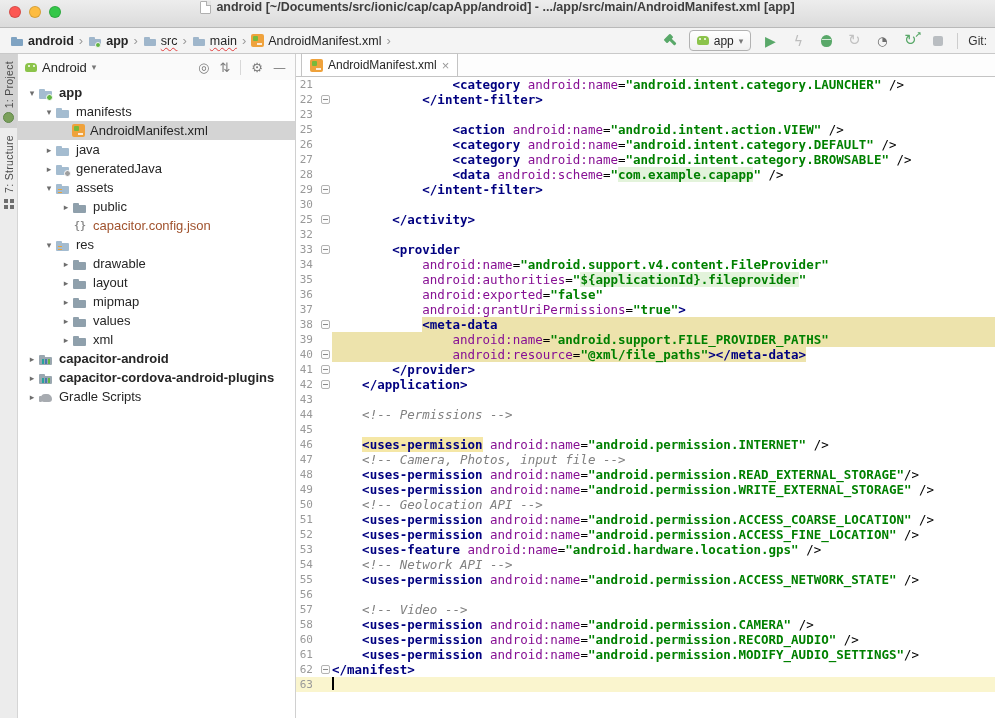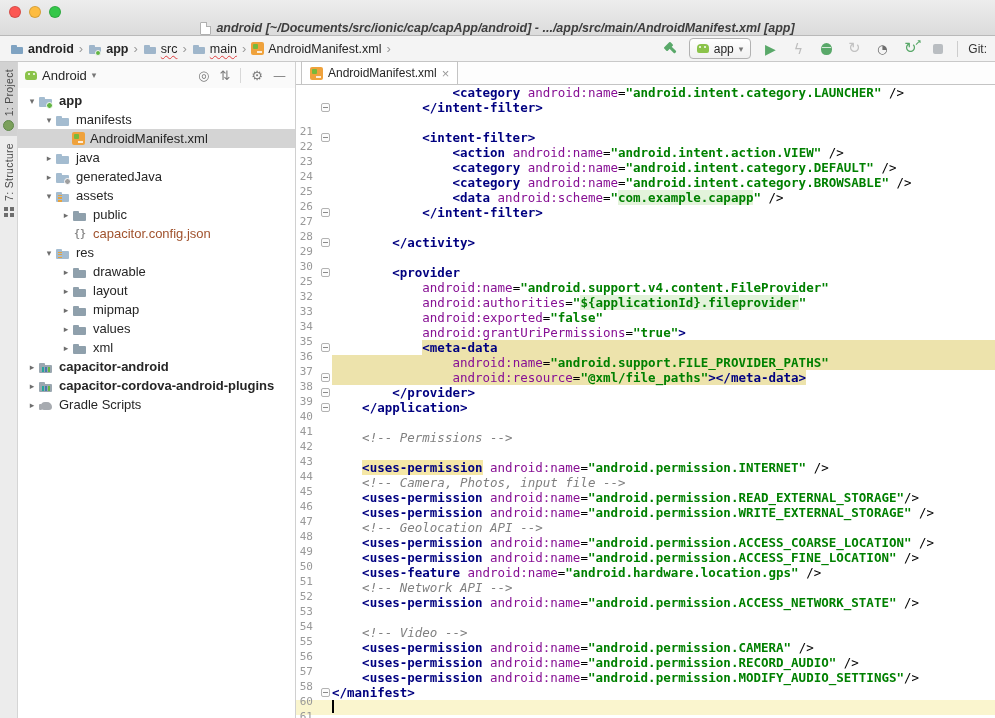--- a/index.html
+++ b/index.html
@@ -1,20 +1,20 @@
 <!DOCTYPE html>
 <html><head>
 <meta charset="utf-8">
 <style>
   * { margin:0; padding:0; box-sizing:border-box; }
   html,body { width:995px; height:718px; overflow:hidden; font-family:"Liberation Sans",sans-serif; background:#FFF; }
   .window { width:995px; height:718px; display:flex; flex-direction:column; position:relative; }
 
   
-  .titlebar { height:36px; flex:none; background:linear-gradient(#EDEDED,#DBDBDB); border-bottom:1px solid #B9B9B9; display:flex; align-items:flex-end; position:relative;font-style:italic; }
+  .titlebar { height:28px; flex:none; background:linear-gradient(#EDEDED,#DBDBDB); border-bottom:1px solid #B9B9B9; display:flex; align-items:flex-start; position:relative; }
   .traffic { position:absolute; left:9px; top:6px; display:flex; gap:8px; }
   .tl { width:12px; height:12px; border-radius:50%; border:0.5px solid rgba(0,0,0,.15); }
   .title-wrap { margin:0 auto; display:flex; align-items:center; gap:5px; }
   .doc { width:11px; height:13px; background:#FFF; border:1px solid #B0B0B0; border-radius:1px; position:relative; }
   .doc::after { content:""; position:absolute; right:-1px; top:-1px; width:4px; height:4px; background:#E4E4E4; border-left:1px solid #B0B0B0; border-bottom:1px solid #B0B0B0; }
   .wtitle { font-size:12.5px; font-weight:bold; color:#3E3E3E; }
 
   
   .navbar { height:26px; flex:none; background:#F4F4F4; border-bottom:1px solid #C9C9C9; display:flex; align-items:center; padding:0 4px 0 8px; }
   .crumbs { display:flex; align-items:center; gap:2px; }
@@ -103,21 +103,21 @@
   .tabbar { height:23px; flex:none; background:#FDFDFD; border-bottom:1px solid #C4C4C4; display:flex; align-items:flex-end; padding-left:5px; }
   .tab { height:23px; display:flex; align-items:center; gap:5px; padding:0 8px; background:#FFF; border:1px solid #C4C4C4; border-bottom:none; }
   .tab .lbl { font-size:12px; color:#262626; }
   .tab .close { color:#9A9A9A; font-size:13px; line-height:1; }
 
   .code-area { flex:1; background:#FFF; overflow:hidden;
     --c-tag:#000080; --c-attr:#871094; --c-val:#008000; --c-com:#808080;
     --sel:#EDE3AC; --caret-row:#FAF5CE; --vh:#E3F3DB; --th:#F5E7A6; }
   .crow { display:flex; height:15px; line-height:15px; }
   .crow.caret-row { background:var(--caret-row); }
-  .num { width:22px; flex:none; text-align:right; padding-right:5px; color:#999999; font:11px/15px "DejaVu Sans Mono",monospace;margin-top:39px; }
+  .num { width:22px; flex:none; text-align:right; padding-right:5px; color:#999999; font:11px/15px "DejaVu Sans Mono",monospace; }
   .foldc { width:14px; flex:none; display:flex; align-items:center; justify-content:center; }
   .fbox { width:9px; height:9px; border:1px solid #B3B3B3; border-radius:2px; background:#FCFCFC; position:relative; }
   .fbox::after { content:""; position:absolute; left:1px; right:1px; top:3px; height:1px; background:#8A8A8A; }
   .ct { flex:1; display:flex; min-width:0; font:12.5px/15px "DejaVu Sans Mono",monospace; white-space:pre; }
   .fill { flex:1; }
   .tok-t { color:var(--c-tag); font-weight:bold; }
   .tok-a { color:var(--c-attr); }
   .tok-v { color:var(--c-val); font-weight:bold; }
   .tok-vh { color:var(--c-val); font-weight:bold; background:var(--vh); }
   .tok-c { color:var(--c-com); font-style:italic; }
@@ -358,27 +358,20 @@
               <span class="fbox"></span>
             </span>
             <span class="ct"><span class="tok-p">            </span><span class="tok-t">&lt;/intent-filter&gt;</span><span class="fill"></span></span>
           </div>
           <div class="crow">
             <span class="num">23</span>
             <span class="foldc"></span>
             <span class="ct"><span class="fill"></span></span>
           </div>
           <div class="crow">
-            <span class="num">24</span>
-            <span class="foldc">
-              <span class="fbox"></span>
-            </span>
-            <span class="ct"><span class="tok-p">            </span><span class="tok-t">&lt;intent-filter&gt;</span><span class="fill"></span></span>
-          </div>
-          <div class="crow">
             <span class="num">25</span>
             <span class="foldc"></span>
             <span class="ct"><span class="tok-p">                </span><span class="tok-t">&lt;action</span><span class="tok-p"> </span><span class="tok-a">android:name</span><span class="tok-p">=</span><span class="tok-v">"android.intent.action.VIEW"</span><span class="tok-p"> /&gt;</span><span class="fill"></span></span>
           </div>
           <div class="crow">
             <span class="num">26</span>
             <span class="foldc"></span>
             <span class="ct"><span class="tok-p">                </span><span class="tok-t">&lt;category</span><span class="tok-p"> </span><span class="tok-a">android:name</span><span class="tok-p">=</span><span class="tok-v">"android.intent.category.DEFAULT"</span><span class="tok-p"> /&gt;</span><span class="fill"></span></span>
           </div>
           <div class="crow">

